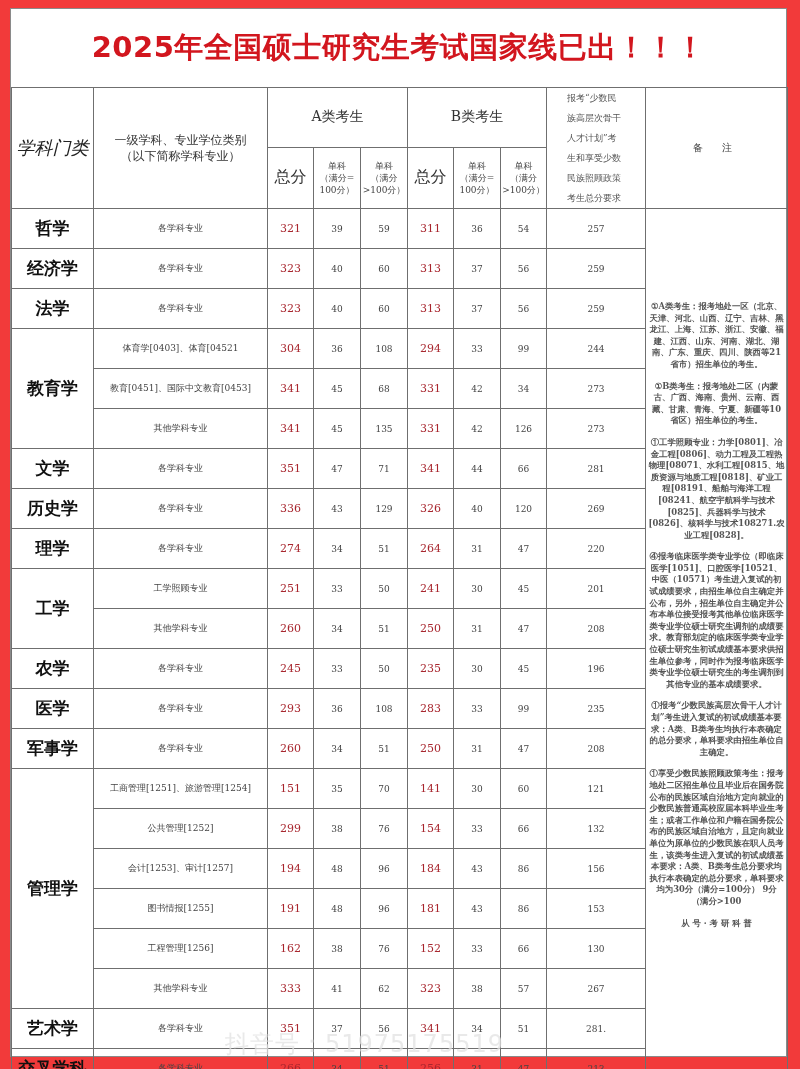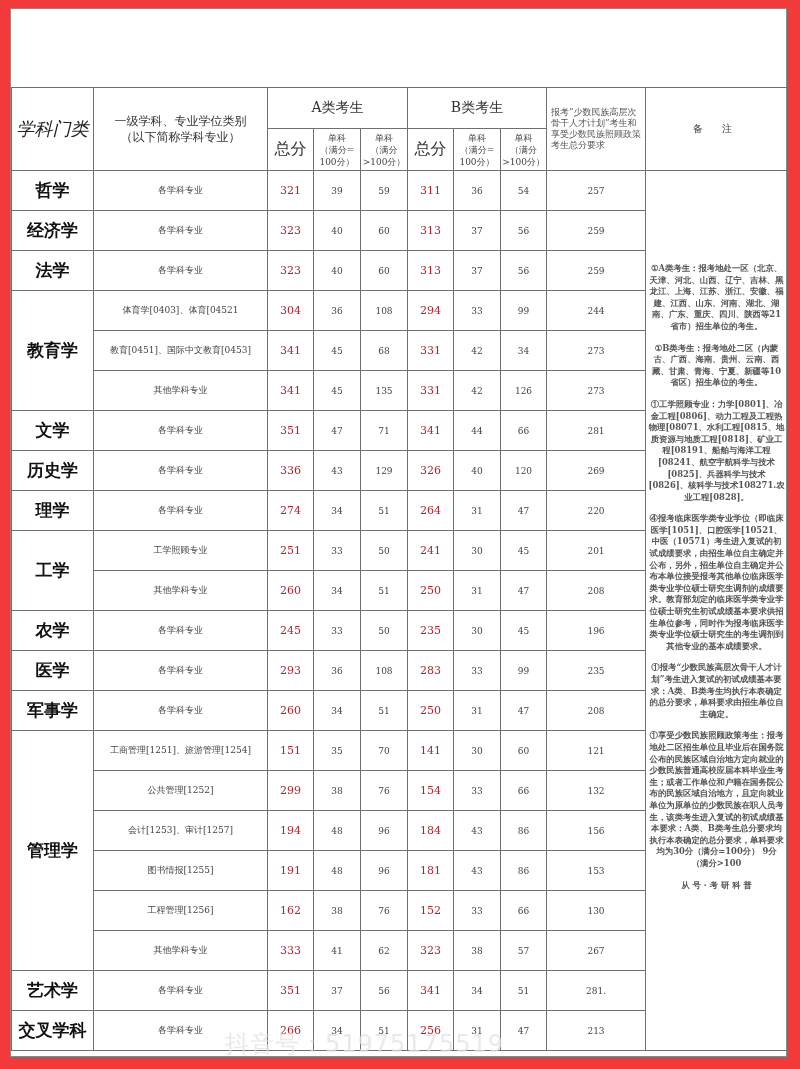--- a/index.html
+++ b/index.html
@@ -26,21 +26,21 @@
   }
   td, th {
     border: 1px solid #6f6f6f; padding: 0; text-align: center; vertical-align: middle;
     color: #333; font-weight: normal;
   }
   .h-cat { font-size: 18px; color: #222; font-style: italic; }
   .h-sub { font-size: 12px; color: #333; line-height: 16px; }
   .h-grp { font-size: 14px; color: #333; height: 40px; }
   .h-total { font-size: 16px; color: #333; }
   .h-single { font-size: 9px; line-height: 12px; color: #444; }
-  .h-minor { font-size: 9px; line-height: 11px; color: #555; text-align: left; padding: 0 4px; }
+  .h-minor { font-size: 9px; line-height: 20px; color: #555; text-align: left; padding: 0 20px; }
   .h-remark { font-size: 10px; color: #444; letter-spacing: 8px; }
   .cat { font-size: 17px; color: #111; font-weight: bold; font-family: "DejaVu Serif", serif; }
   .major { font-size: 9px; color: #444; }
   .tot { font-size: 11px; color: #a8262e; }
   .num { font-size: 9px; color: #444; }
   .min { font-size: 9px; color: #444; }
   tr.row td { height: 39px; }
   .remarks-cell { vertical-align: top; text-align: center; padding: 0; font-weight: bold; }
   .remarks {
     font-size: 8.4px; line-height: 11.6px; color: #555; padding: 0 2px;
@@ -49,20 +49,21 @@
   .watermark {
     position: absolute; left: 225px; top: 1028px;
     font-family: "DejaVu Sans", sans-serif; font-size: 24px; font-weight: normal;
     color: rgba(225,225,225,0.75); letter-spacing: 1px; pointer-events: none;
   }
 </style>
 </head>
 <body>
 
 <div class="sheet">
+  <div class="title">2025年全国硕士研究生考试国家线已出！！！</div>
 
   <table>
     <colgroup>
       <col style="width:82px">
         <col style="width:174px">
         <col style="width:46px">
         <col style="width:47px">
         <col style="width:47px">
         <col style="width:46px">
         <col style="width:47px">

